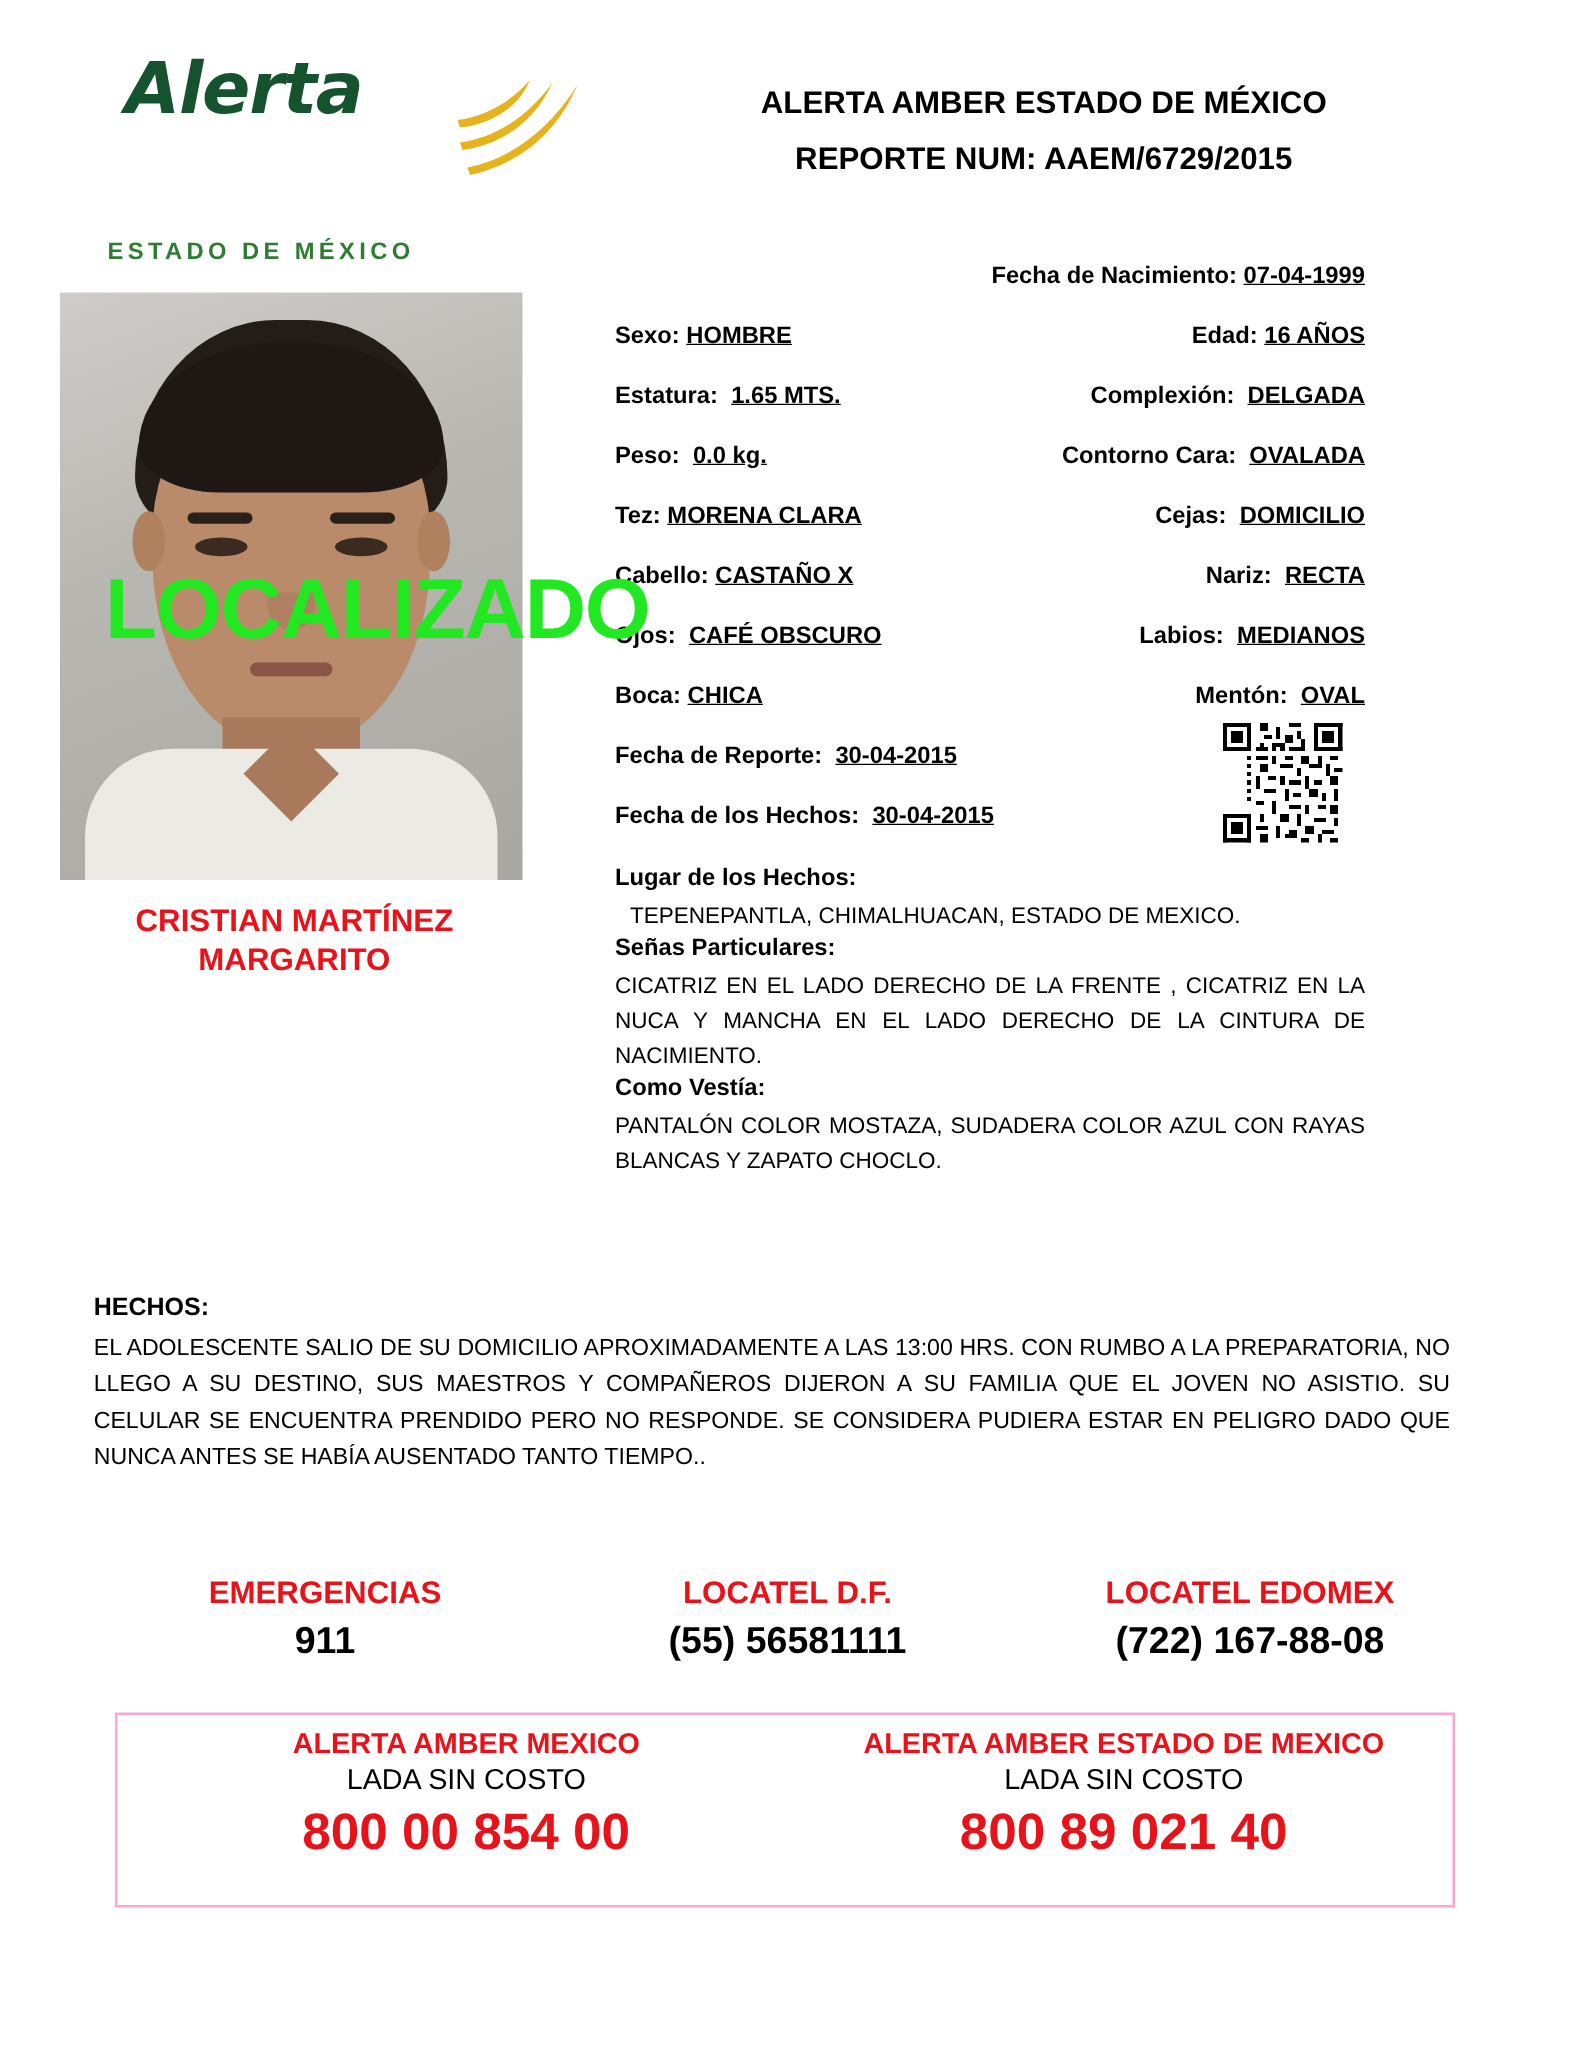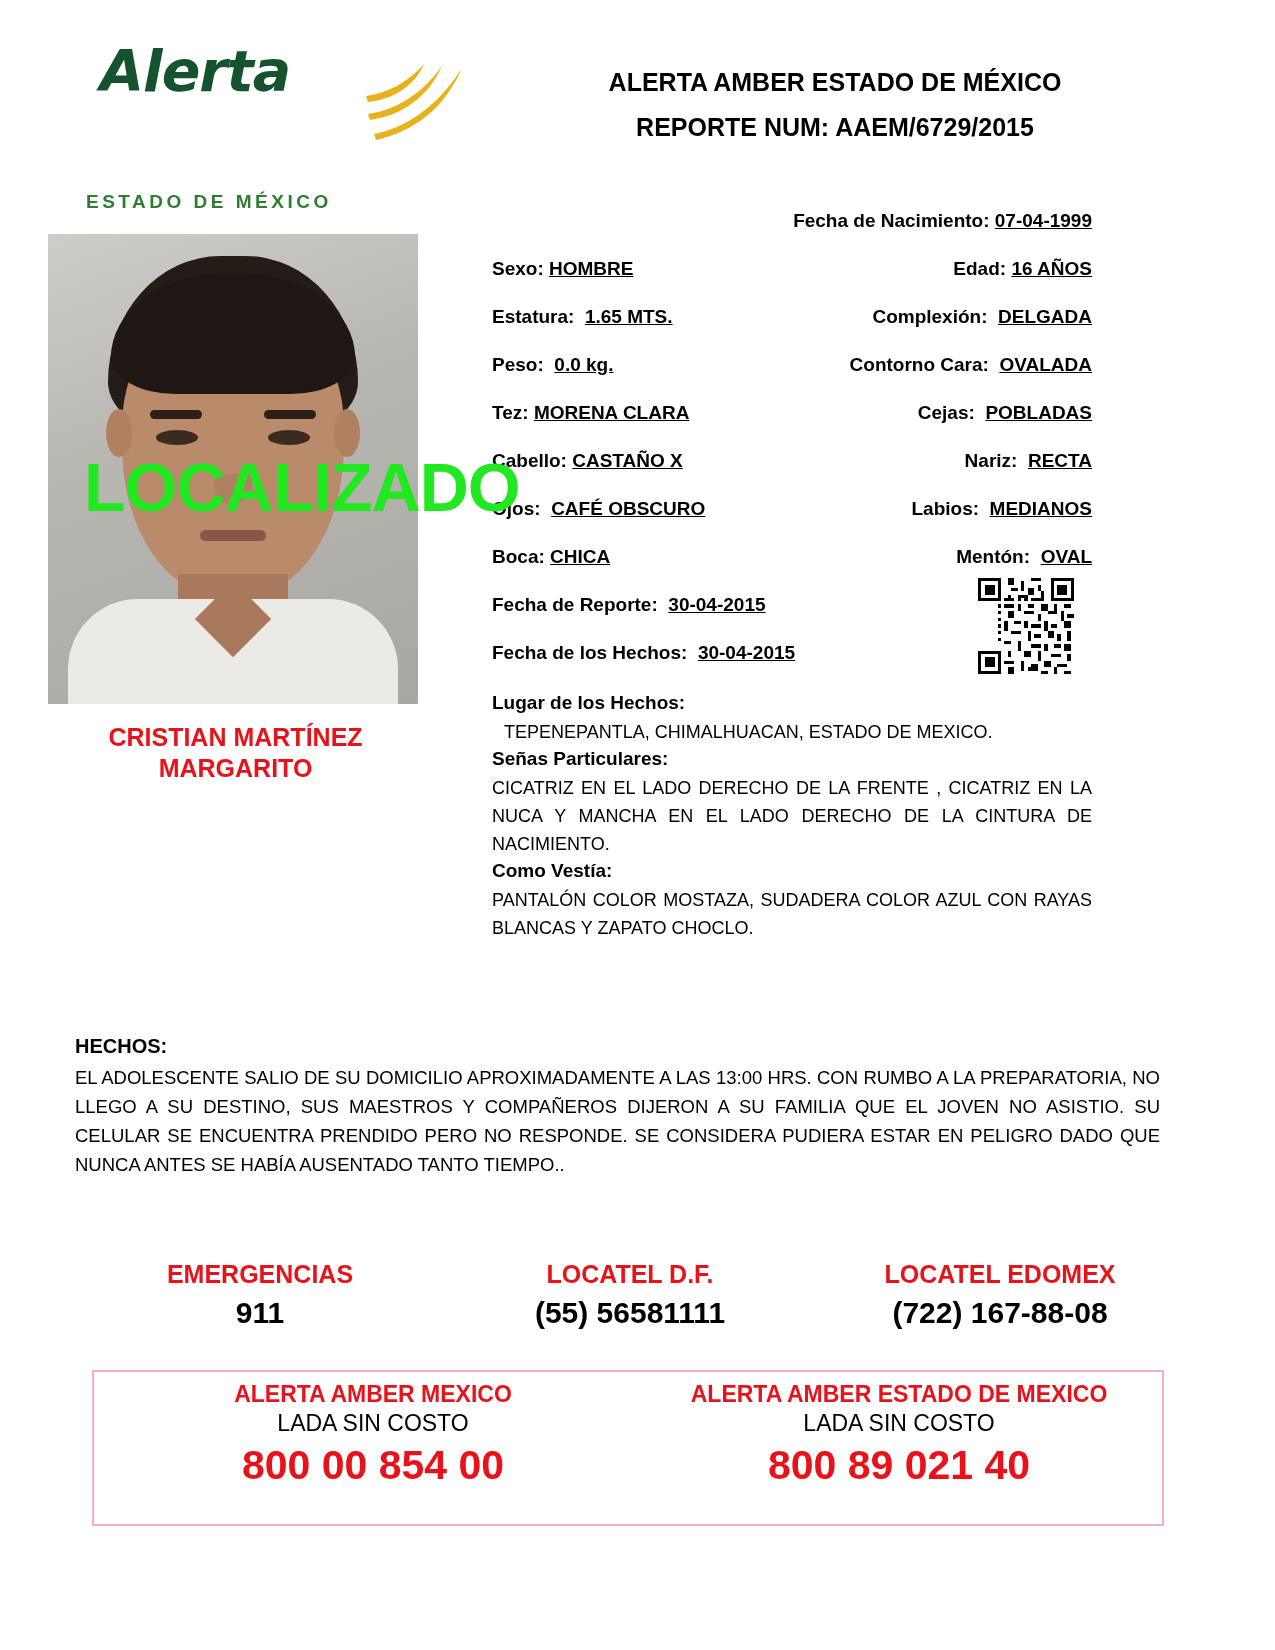--- a/index.html
+++ b/index.html
@@ -429,21 +429,21 @@
     </span>
   </div>
 
   <div class="row">
     <span class="left">
       <span class="lbl">Tez:</span>
       <span class="val">MORENA CLARA</span>
     </span>
     <span class="right">
       <span class="lbl">Cejas:</span>
-      &nbsp;<span class="val">POBLADAS</span>
+      &nbsp;<span class="val">DOMICILIO</span>
     </span>
   </div>
 
   <div class="row">
     <span class="left">
       <span class="lbl">Cabello:</span>
       <span class="val">CASTAÑO X</span>
     </span>
     <span class="right">
       <span class="lbl">Nariz:</span>

